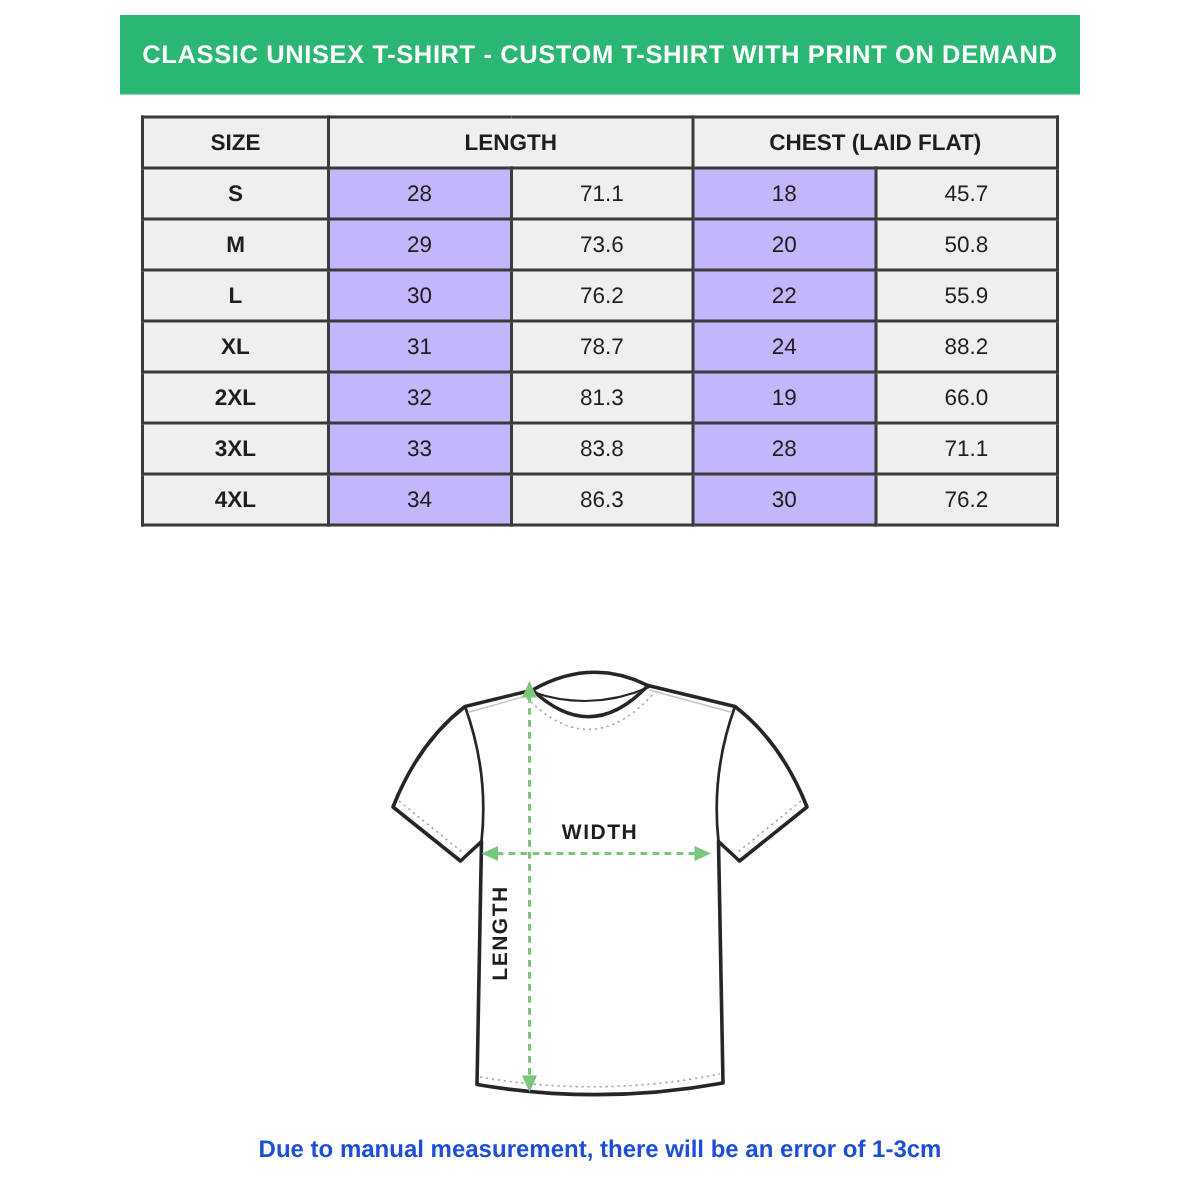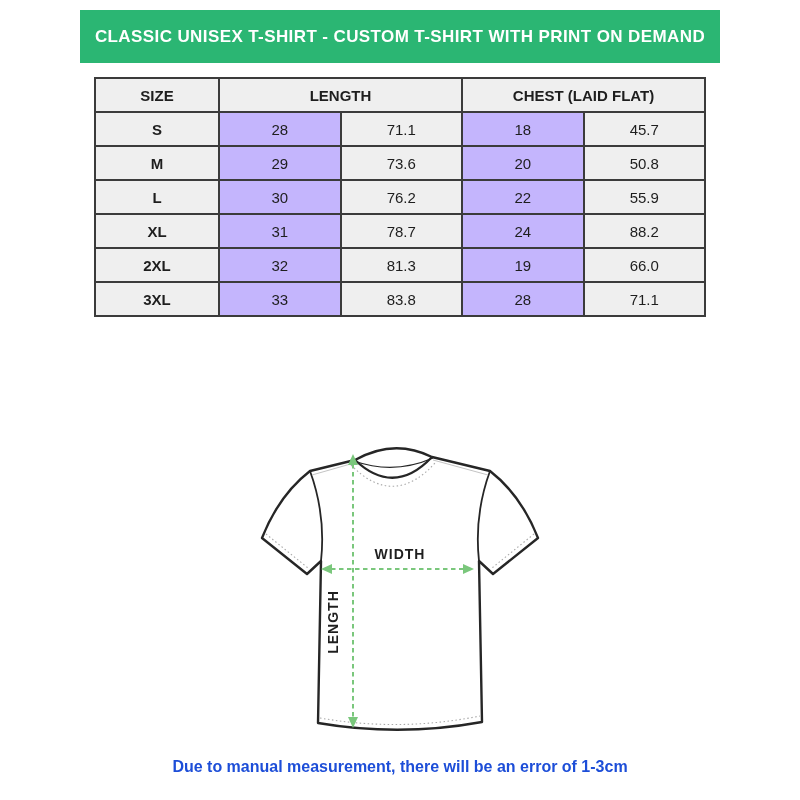--- a/index.html
+++ b/index.html
@@ -100,20 +100,27 @@
       <td>19</td>
       <td class="g">66.0</td>
     </tr>
     <tr>
       <td class="g b">3XL</td>
       <td>33</td>
       <td class="g">83.8</td>
       <td>28</td>
       <td class="g">71.1</td>
     </tr>
+    <tr>
+      <td class="g b">4XL</td>
+      <td>34</td>
+      <td class="g">86.3</td>
+      <td>30</td>
+      <td class="g">76.2</td>
+    </tr>
   </tbody>
 </table>
 
 <div class="shirt-wrap">
   <svg width="300" height="320" viewBox="0 0 300 320">
 
     <path d="M105,25 Q144,3 182,22 L240,36 Q271,60 288,103 L243,139 L229,126 L232,287 Q150,302 68,288 L71,126 L57,139 L12,103 Q29,60 60,36 Z" fill="#ffffff" stroke="#262626" stroke-width="2.4" stroke-linejoin="round"></path>
 
     <path d="M104,26 Q144,40 183,23" fill="none" stroke="#262626" stroke-width="1.3"></path>
     <path d="M105,25 Q144,62 182,22" fill="none" stroke="#262626" stroke-width="2.2"></path>

